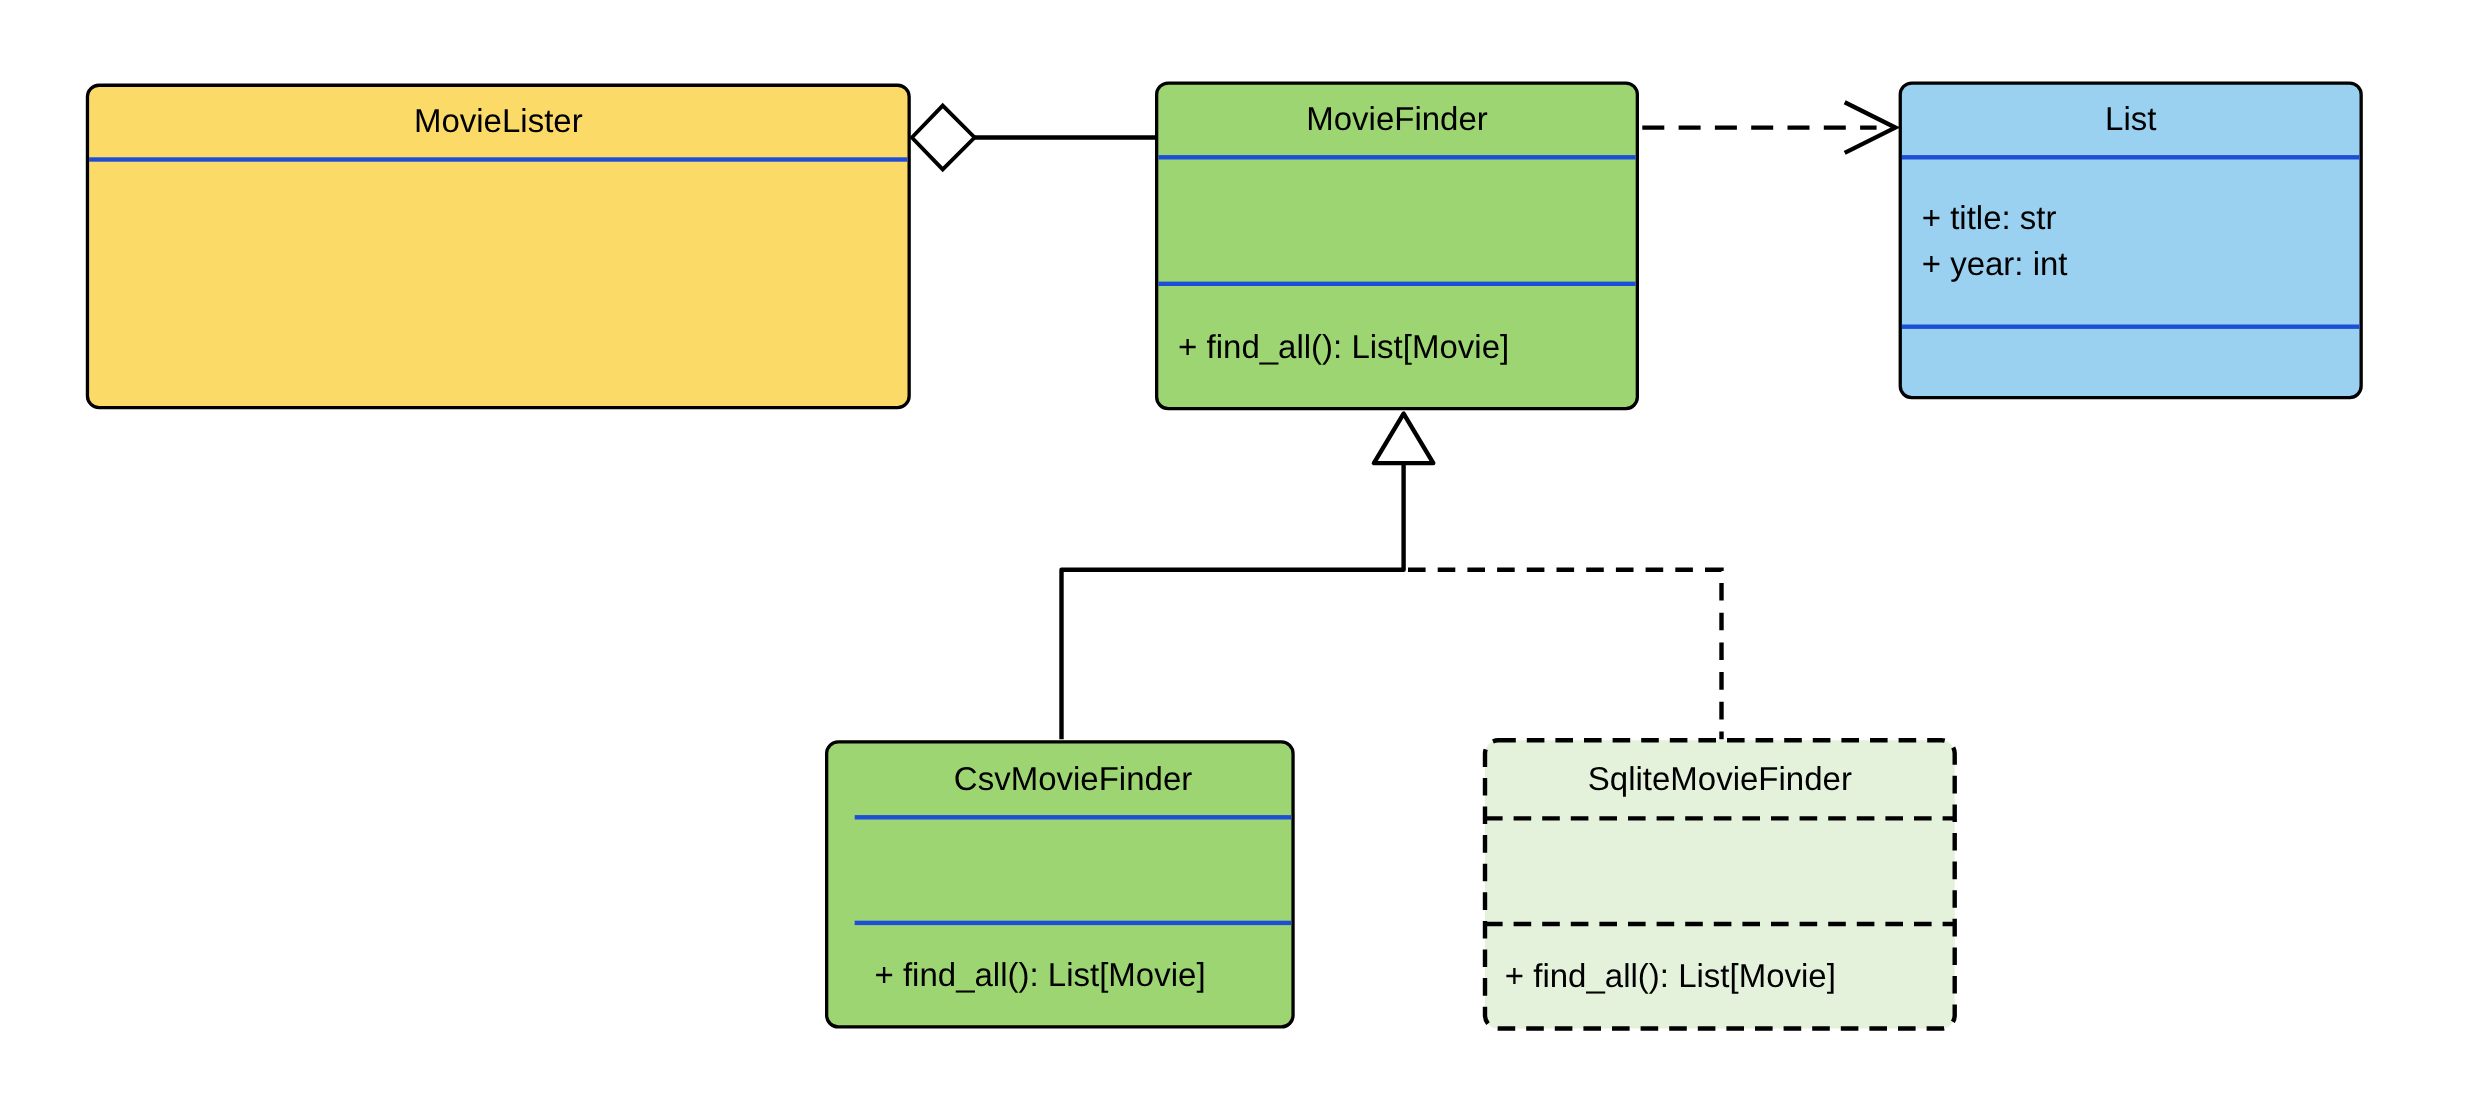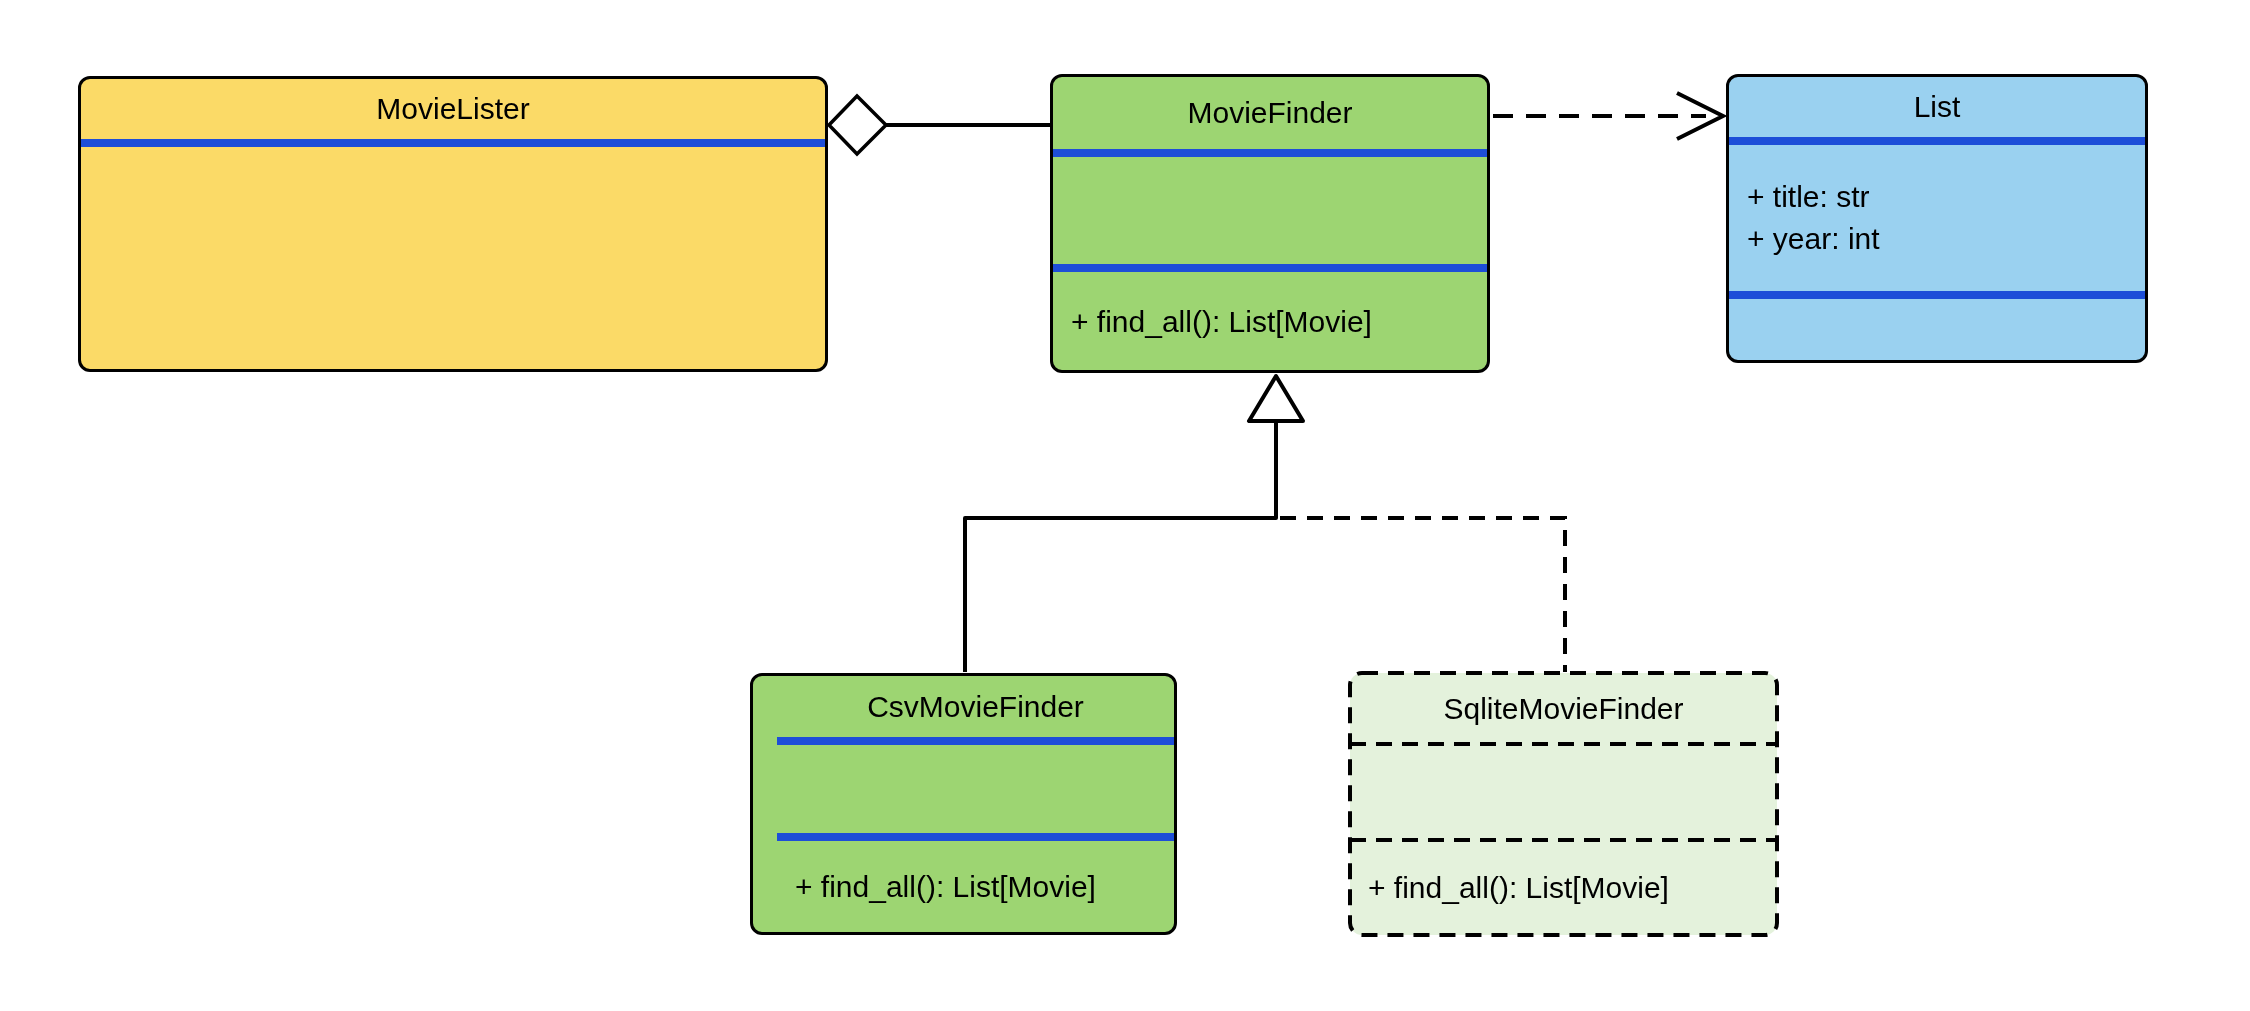--- a/index.html
+++ b/index.html
@@ -27,21 +27,21 @@
   .uml-class.solid {
     border: 3px solid #000;
     border-radius: 12px;
   }
   .sec {
     display: flex;
     flex-direction: column;
     justify-content: center;
     padding: 0 18px;
   }
-  .solid > .sec { border-bottom: 8px solid #1d4ed8; }
+  .solid > .sec { border-bottom: 4px solid #1d4ed8; }
   .sec:last-child { border-bottom: none; flex: 1; }
   .ghost > .sec { border-bottom: none; }
   .title { align-items: center; justify-content: center; text-align: center; }
   .line { line-height: 43px; white-space: nowrap; }
   .attr-line { line-height: 42px; white-space: nowrap; }
 </style>
 </head>
 <body>
 
 <div class="canvas">
@@ -75,21 +75,21 @@
   </svg>
 
   <div class="uml-class solid" style="left: 78px; top: 76px; width: 750px; height: 296px; background-color: rgb(251, 218, 103);">
     <div class="sec title" style="height:68px">
       <span>MovieLister</span>
     </div>
     <div class="sec" style="height:98px"></div>
   </div>
 
   <div class="uml-class solid" style="left: 1050px; top: 74px; width: 440px; height: 299px; background-color: rgb(157, 213, 114);">
-    <div class="sec title" style="height:80px">
+    <div class="sec title" style="height:68px">
       <span>MovieFinder</span>
     </div>
     <div class="sec" style="height:115px"></div>
     <div class="sec">
       <div class="line">+ find_all(): List[Movie]</div>
     </div>
   </div>
 
   <div class="uml-class solid" style="left: 1726px; top: 74px; width: 422px; height: 289px; background-color: rgb(154, 209, 240);">
     <div class="sec title" style="height:68px">

